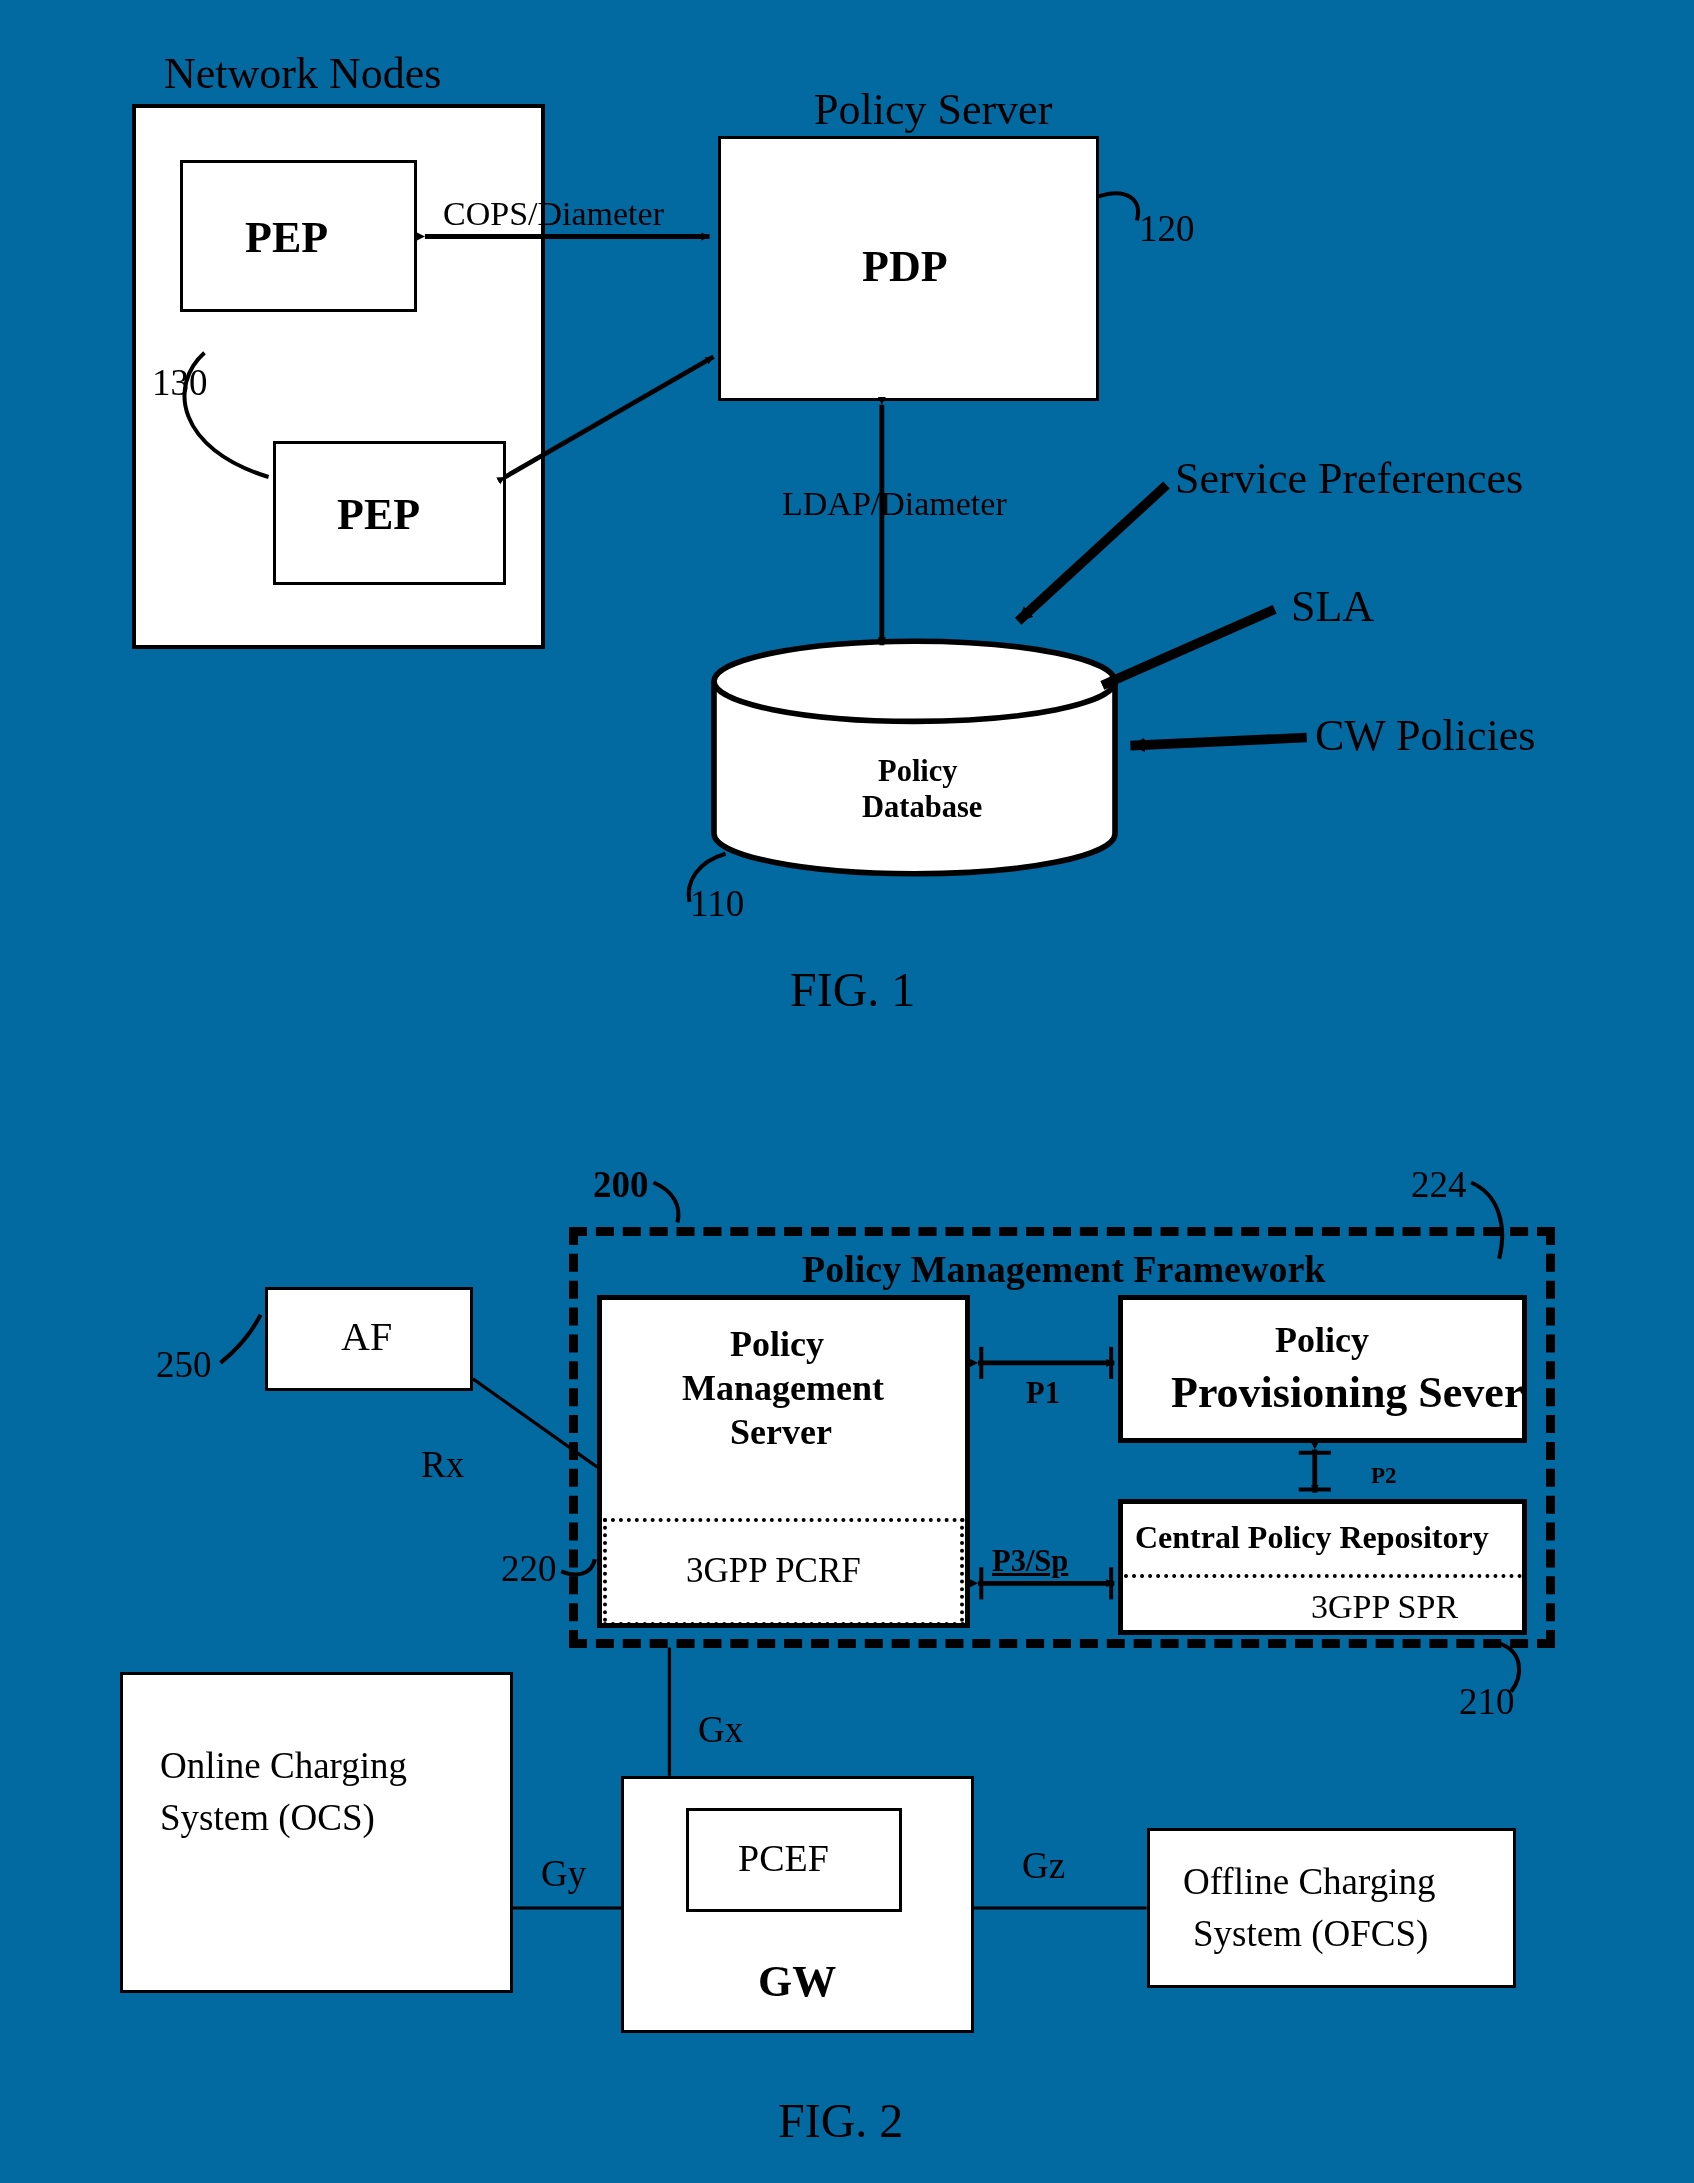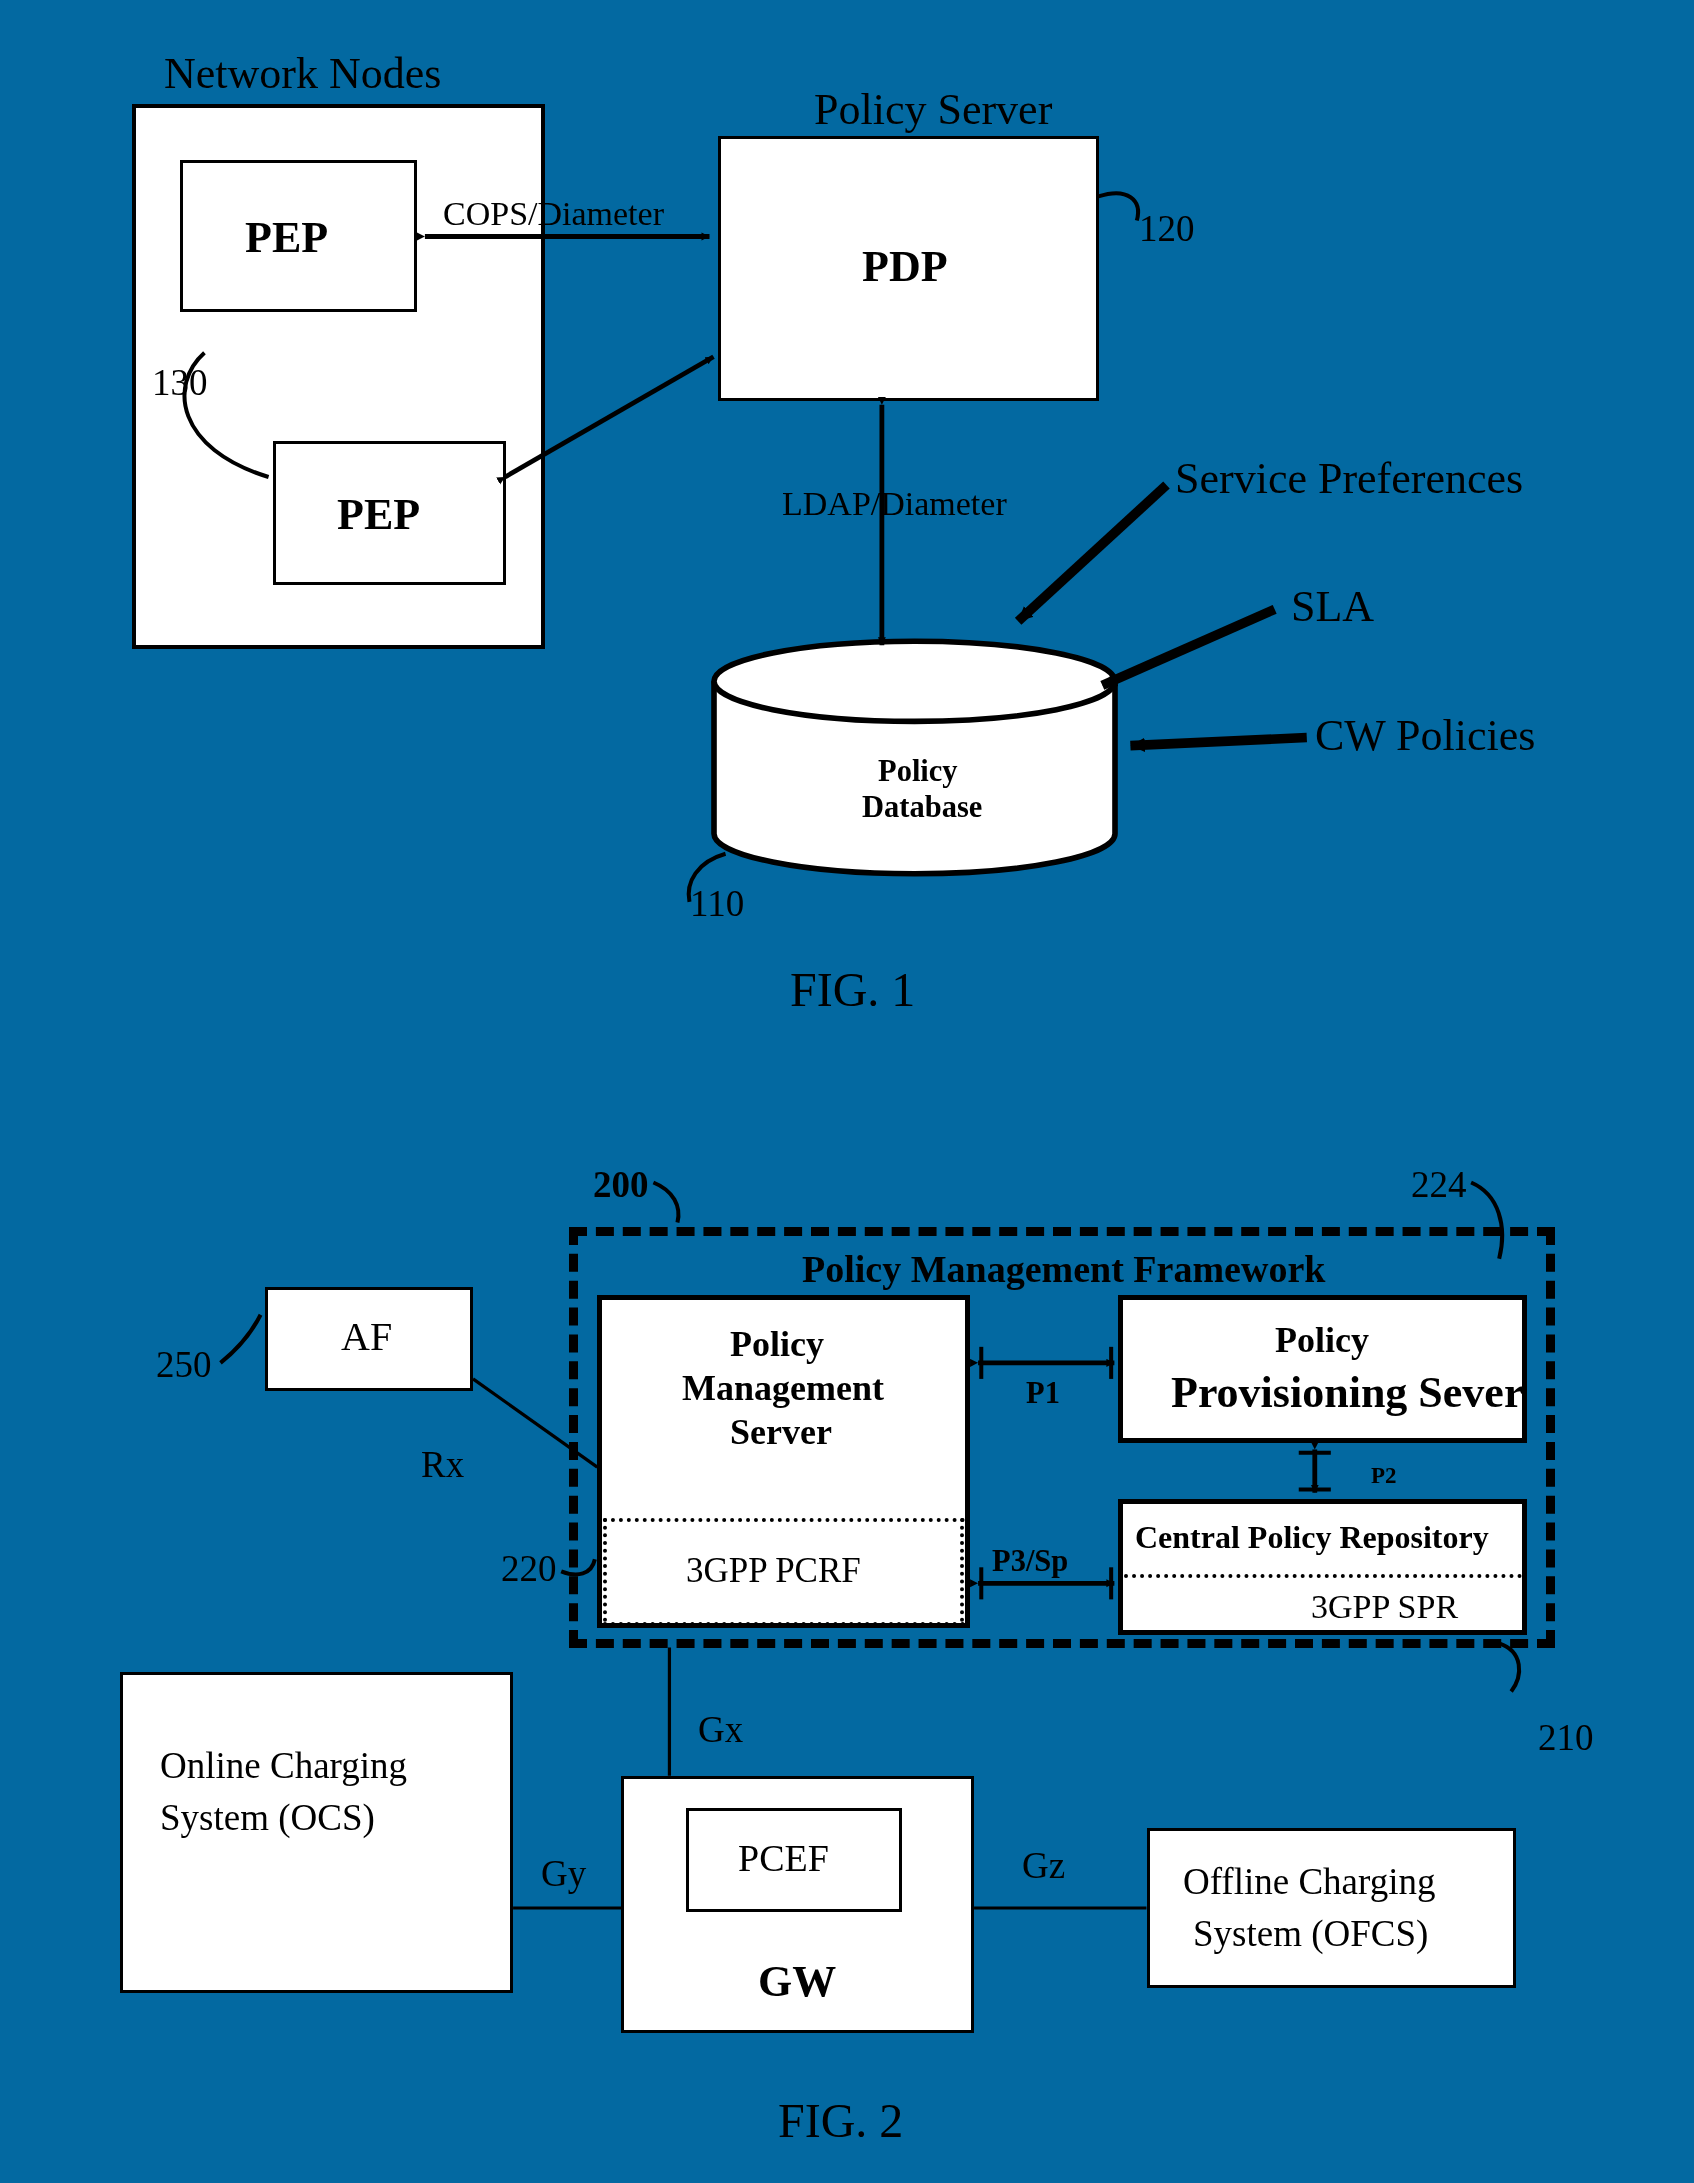--- a/index.html
+++ b/index.html
@@ -94,21 +94,21 @@
   <div class="abs txt" style="left:1275px; top:1319px; font-size:36px; font-weight:bold;">Policy</div>
   <div class="abs txt" style="left:1171px; top:1367px; font-size:44px; font-weight:bold;">Provisioning Sever</div>
 
   <div class="box" style="left:1118px; top:1499px; width:409px; height:136px; border-width:5.6px;"></div>
   <div class="abs" style="left:1124px; top:1574px; width:398px; height:0; border-top:4.8px dotted #000;"></div>
   <div class="abs txt" style="left:1135px; top:1519px; font-size:32px; font-weight:bold;">Central Policy Repository</div>
   <div class="abs txt" style="left:1311px; top:1588px; font-size:34px;">3GPP SPR</div>
 
   <div class="abs txt" style="left:1026px; top:1376px; font-size:30.5px; font-weight:bold;">P1</div>
   <div class="abs txt" style="left:1371px; top:1463px; font-size:23px; font-weight:bold;">P2</div>
-  <div class="abs txt" style="left:992px; top:1544px; font-size:30.5px; font-weight:bold;">P3/Sp</div>
+  <div class="abs txt" style="left:992px; top:1544px; font-size:30.5px; font-weight:bold;text-decoration:underline;">P3/Sp</div>
 
   <div class="box" style="left:265px; top:1287px; width:208px; height:104px; border-width:3.2px;"></div>
   <div class="abs txt" style="left:341px; top:1313px; font-size:40px;">AF</div>
   <div class="abs txt" style="left:421px; top:1443px; font-size:37px;text-align:right;">Rx</div>
 
   <div class="box" style="left:120px; top:1672px; width:393px; height:321px; border-width:3.2px;"></div>
   <div class="abs txt" style="left:160px; top:1744px; font-size:37px;">Online Charging</div>
   <div class="abs txt" style="left:160px; top:1796px; font-size:37px;">System (OCS)</div>
 
   <div class="box" style="left:621px; top:1776px; width:353px; height:257px; border-width:3.2px;"></div>
@@ -122,21 +122,21 @@
   <div class="abs txt" style="left:1193px; top:1912px; font-size:37px;">System (OFCS)</div>
 
   <div class="abs txt" style="left:698px; top:1708px; font-size:37px;">Gx</div>
   <div class="abs txt" style="left:541px; top:1852px; font-size:37px;">Gy</div>
   <div class="abs txt" style="left:1022px; top:1844px; font-size:37px;">Gz</div>
 
   <div class="abs txt" style="left:593px; top:1163px; font-size:37px;font-weight:bold;">200</div>
   <div class="abs txt" style="left:1411px; top:1163px; font-size:37px;">224</div>
   <div class="abs txt" style="left:156px; top:1343px; font-size:37px;">250</div>
   <div class="abs txt" style="left:501px; top:1547px; font-size:37px;">220</div>
-  <div class="abs txt" style="left:1538px; top:1680px; font-size:37px;margin-top:36px;">210</div>
+  <div class="abs txt" style="left:1459px; top:1680px; font-size:37px;">210</div>
 
   <div class="abs txt" style="left:778px; top:2093px; font-size:48px;">FIG. 2</div>
 
   <svg class="lines" viewBox="0 0 2113 2723" width="1694" height="2183">
     <defs>
       <marker id="ah" markerWidth="12" markerHeight="12" refX="10" refY="5" orient="auto" markerUnits="userSpaceOnUse">
         <path d="M0,0 L10,5 L0,10 Z" fill="#000"></path>
       </marker>
       <marker id="ahBig" markerWidth="22" markerHeight="22" refX="18" refY="9" orient="auto" markerUnits="userSpaceOnUse">
         <path d="M0,0 L18,9 L0,18 Z" fill="#000"></path>

